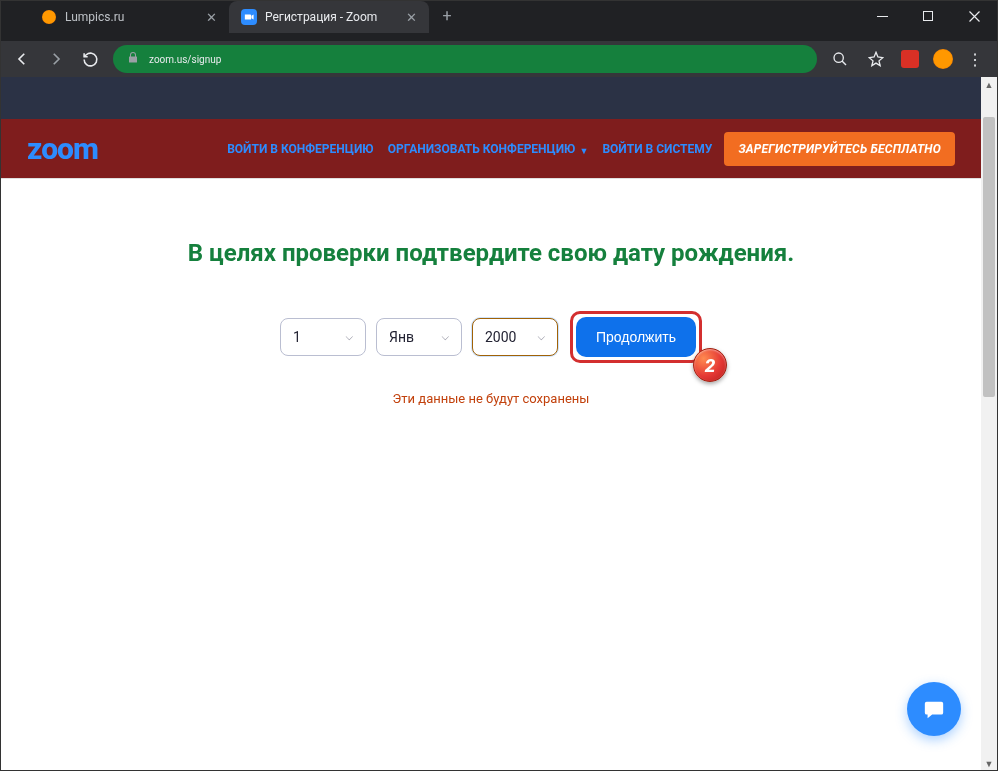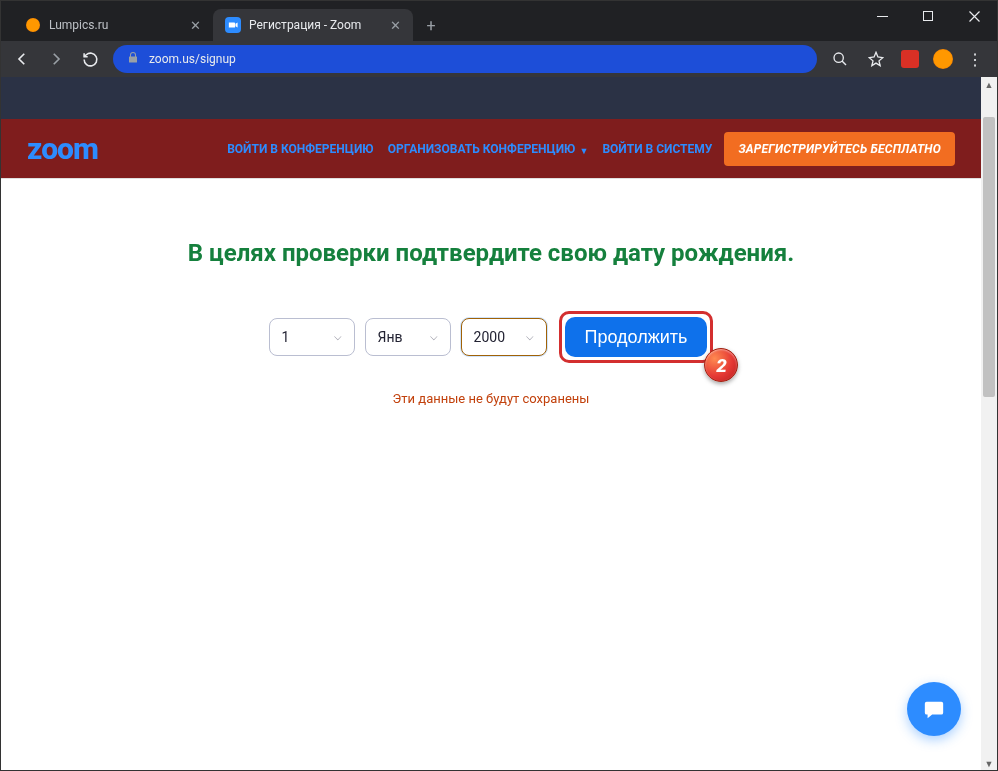--- a/index.html
+++ b/index.html
@@ -10,22 +10,22 @@
       height: 771px;
       position: relative;
       overflow: hidden;
       border: 1px solid #333;
     }
     
     .browser-titlebar {
       height: 40px;
       background: #202124;
       display: flex;
-      align-items: flex-end;
-      padding-left: 12px;
+      align-items: flex-start;
+      padding-left: 28px;
       position: relative;
     }
     .tab {
       height: 32px;
       padding: 0 12px;
       display: flex;
       align-items: center;
       gap: 8px;
       font-size: 12px;
       color: #bdc1c6;
@@ -46,23 +46,23 @@
     .window-controls {
       position: absolute; right: 0; top: 0; height: 40px; display: flex;
     }
     .win-ctrl { width: 46px; height: 30px; display:flex; align-items:center; justify-content:center; cursor:pointer; color:#e8eaed; font-size:11px; }
     .addr-bar {
       height: 36px; background: #35363a; display:flex; align-items:center; padding: 0 10px; gap: 12px;
     }
     .nav-btn { color: #9aa0a6; cursor:pointer; display:flex; align-items:center; justify-content:center; width: 22px; height: 22px; }
     .nav-btn.enabled { color:#e8eaed; }
     .url-input {
-      flex: 1; height: 28px; background: #1d4ed8; border-radius: 14px;
+      flex: 1; height: 28px; background: #15803d; border-radius: 14px;
       display:flex; align-items:center; padding: 0 14px; gap: 10px;
-      color: #e8eaed; font-size: 12px;
+      color: #e8eaed; font-size: 10px;
     }
     .url-input .lock { color: #9aa0a6; font-size: 12px; }
     .url-input .url { color: #e8eaed; }
     .addr-right { display:flex; gap: 14px; align-items:center; padding-right: 4px; }
     .ext-shield { width: 18px; height: 18px; border-radius: 3px; background: #d93025; position: relative; }
     .ext-avatar { width: 20px; height: 20px; border-radius: 50%; background: radial-gradient(circle, #ff9800 60%, #e65100 100%); }
     .menu-dots { color: #e8eaed; font-size: 16px; cursor:pointer; }
     
     
     .page-area { height: calc(771px - 76px); display:flex; }
@@ -99,21 +99,21 @@
       height: 38px; border: 1px solid #babed1; border-radius: 8px;
       display:flex; align-items:center; padding: 0 12px; min-width: 86px;
       font-size: 14px; color: #232333; justify-content: space-between; cursor:pointer; background:#fff;
     }
     .select.focused { border: 1px solid #a16207; box-shadow: 0 0 0 1px rgba(14,113,235,0.2); }
     .select .caret { color: #8c8c9a; font-size: 10px; margin-left: 16px; }
     .highlight-box {
       border: 3px solid #d32f2f; border-radius: 10px; padding: 3px; position:relative; margin-left: 2px;
     }
     .continue-btn {
-      background: #0E71EB; color:#fff; font-size: 18px; font-weight: 500;
+      background: #0E71EB; color:#fff; font-size: 14px; font-weight: 500;
       height: 40px; padding: 0 20px; border-radius: 10px; cursor:pointer;
       display:flex; align-items:center; border: none;
     }
     .step-badge {
       position:absolute; right: -28px; bottom: -22px;
       width: 34px; height: 34px; border-radius: 50%;
       background: radial-gradient(circle at 30% 30%, #ff8a50, #e53935 55%, #b71c1c 100%);
       box-shadow: 0 2px 4px rgba(0,0,0,0.35), inset 0 1px 2px rgba(255,255,255,0.5);
       display:flex; align-items:center; justify-content:center;
       color:#fff; font-weight:800; font-size: 19px; font-style: italic;

